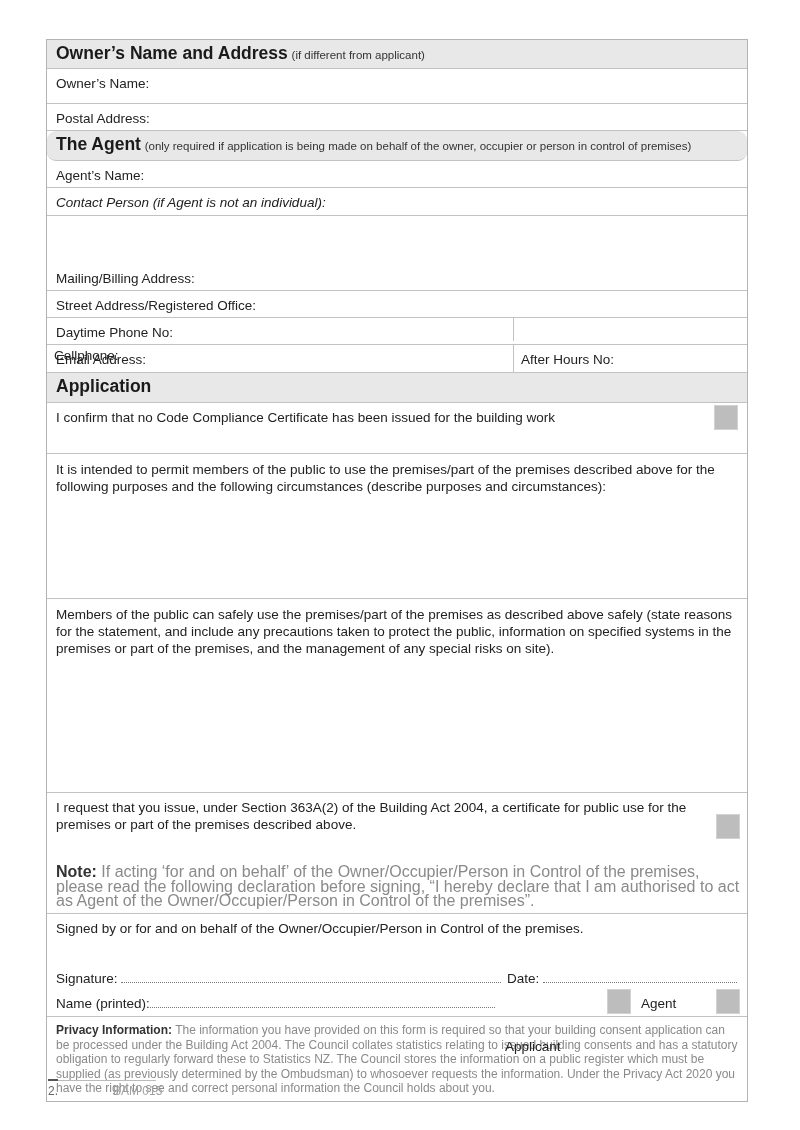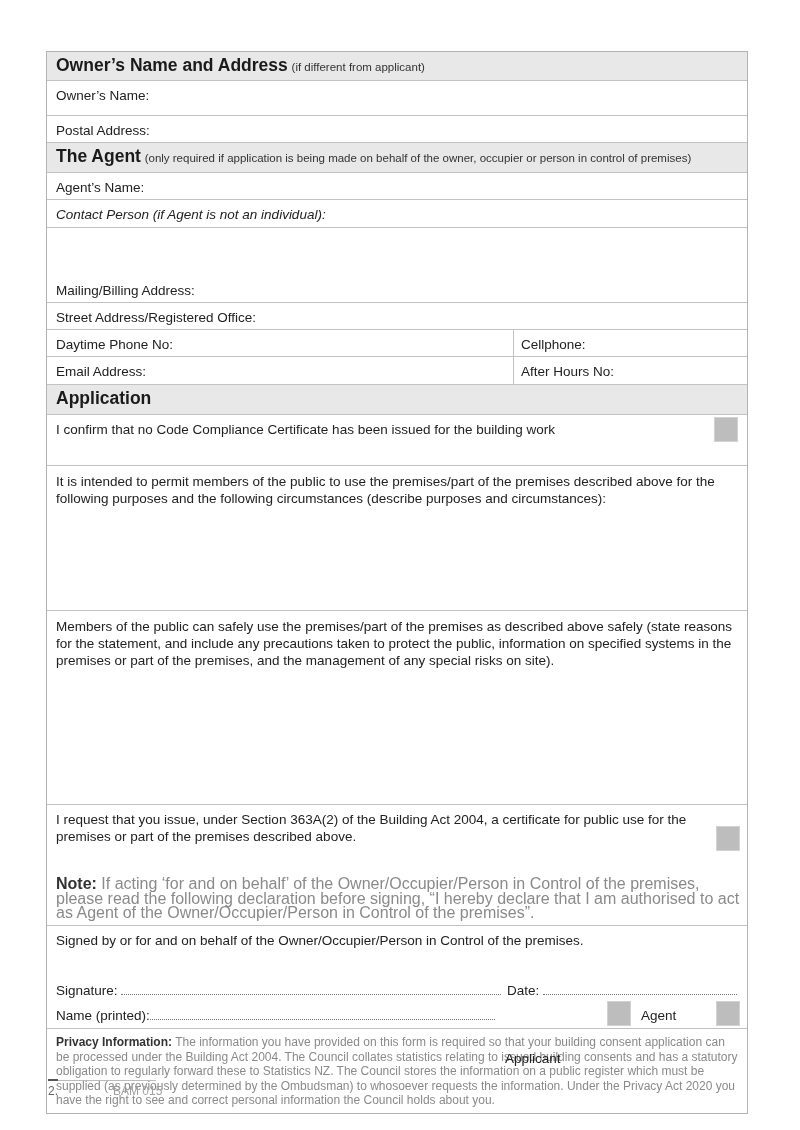--- a/index.html
+++ b/index.html
@@ -1,18 +1,18 @@
 <!DOCTYPE html>
 <html><head>
 <meta charset="utf-8">
 <style>
   html, body { margin: 0; padding: 0; background: #ffffff; }
   body { width: 800px; height: 1130px; position: relative; overflow: hidden;
          font-family: "Liberation Sans", "DejaVu Sans", sans-serif; color: #222; }
-  .form { position: absolute; left: 46px; top: 51px; width: 702px;
+  .form { position: absolute; left: 46px; top: 39px; width: 702px;
           border: 1px solid #b3b3b3; box-sizing: border-box; }
   .row { position: relative; border-bottom: 1px solid #c2c2c2; box-sizing: border-box;
          font-size: 13.5px; line-height: 17px; padding: 6px 9px 0 9px; }
   .row:last-child { border-bottom: none; }
   .hdr { background: #e8e8e8; padding-top: 5px; }
   .hdr .big { font-weight: bold; font-size: 17.5px; color: #1a1a1a; }
   .hdr .small { font-size: 11.5px; color: #333; }
   .split { display: flex; padding: 0; }
   .split .c1 { width: 467px; border-right: 1px solid #c2c2c2; padding: 6px 9px 0 9px; box-sizing: border-box; }
   .split .c2 { flex: 1; padding: 6px 8px 0 7px; box-sizing: border-box; }
@@ -37,37 +37,37 @@
     <span class="big">Owner’s Name and Address</span>
     <span class="small">(if different from applicant)</span>
   </div>
   <div class="row" style="height:35px;">
     <span>Owner’s Name:</span>
   </div>
   <div class="row" style="height:27px;">
     <span>Postal Address:</span>
   </div>
 
-  <div class="row hdr" style="height:30px;">
+  <div class="row hdr" style="height:30px;border-radius:9px;">
     <span class="big">The Agent</span>
     <span class="small">(only required if application is being made on behalf of the owner, occupier or person in control of premises)</span>
   </div>
   <div class="row" style="height:27px;">
     <span>Agent’s Name:</span>
   </div>
   <div class="row" style="height:28px;font-style:italic;">
     <span>Contact Person (if Agent is not an individual):</span>
   </div>
   <div class="row" style="height:27px;margin-top:48px;">
     <span>Mailing/Billing Address:</span>
   </div>
   <div class="row" style="height:27px;">
     <span>Street Address/Registered Office:</span>
   </div>
-  <div class="row split" style="height:27px;">
+  <div class="row split" style="height:27px;flex-direction:column;">
     <div class="c1">
       <span>Daytime Phone No:</span>
     </div>
     <div class="c2">
       <span>Cellphone:</span>
     </div>
   </div>
   <div class="row split" style="height:28px;">
     <div class="c1">
       <span>Email Address:</span>

